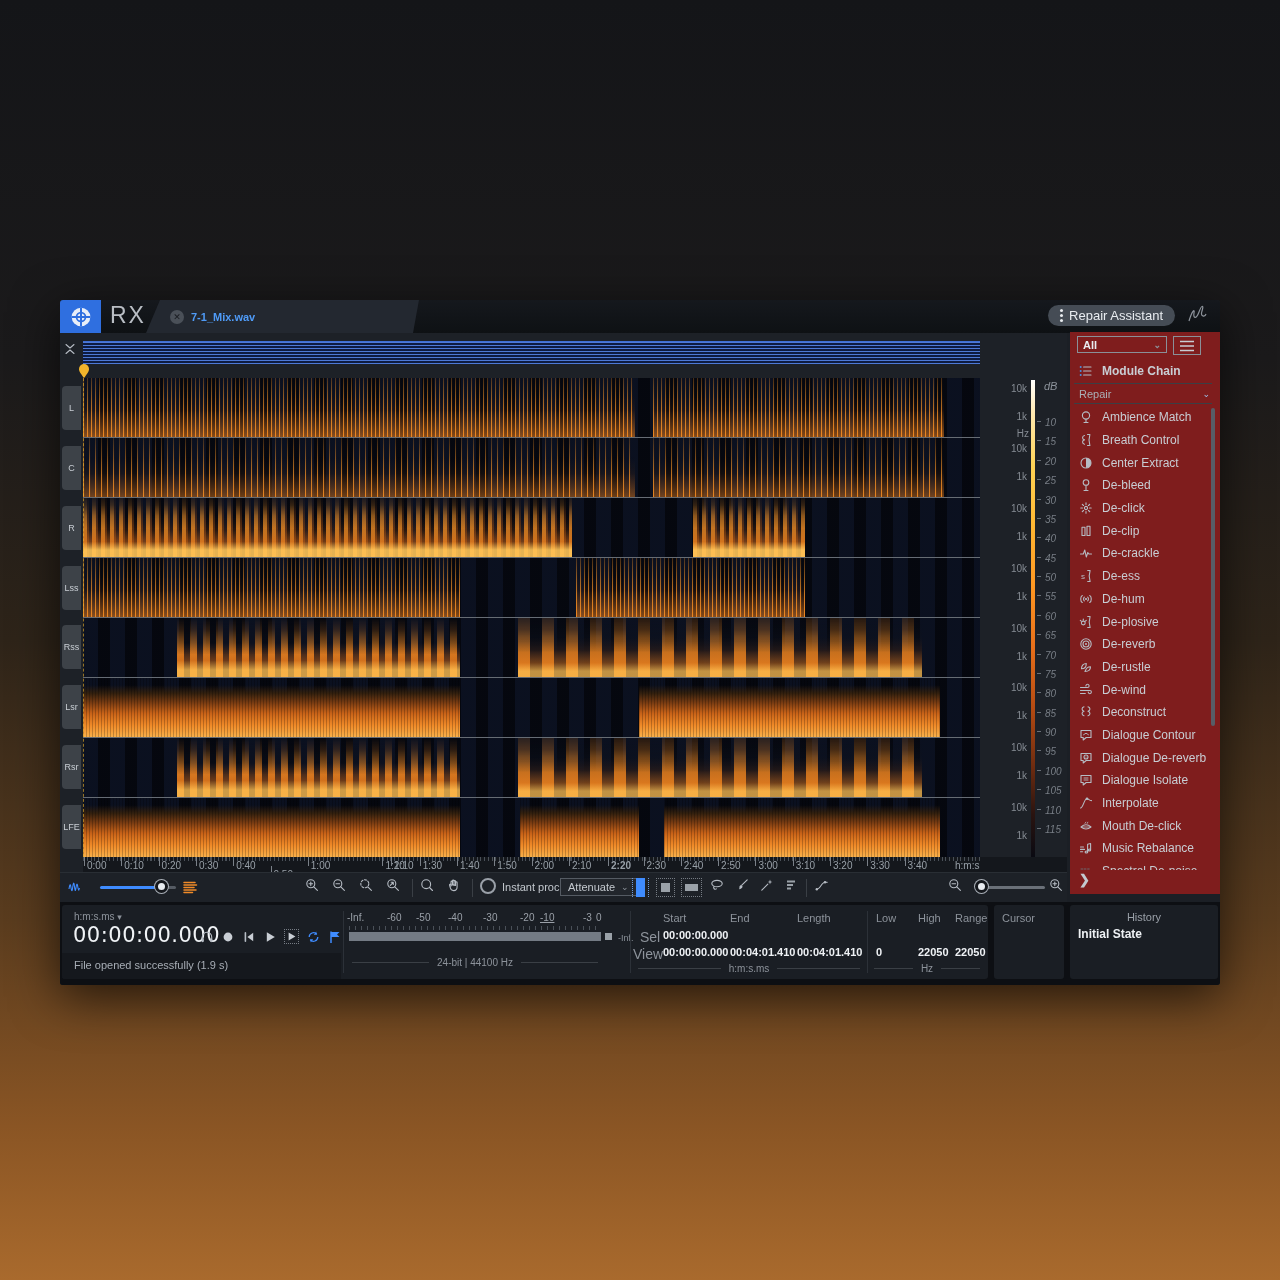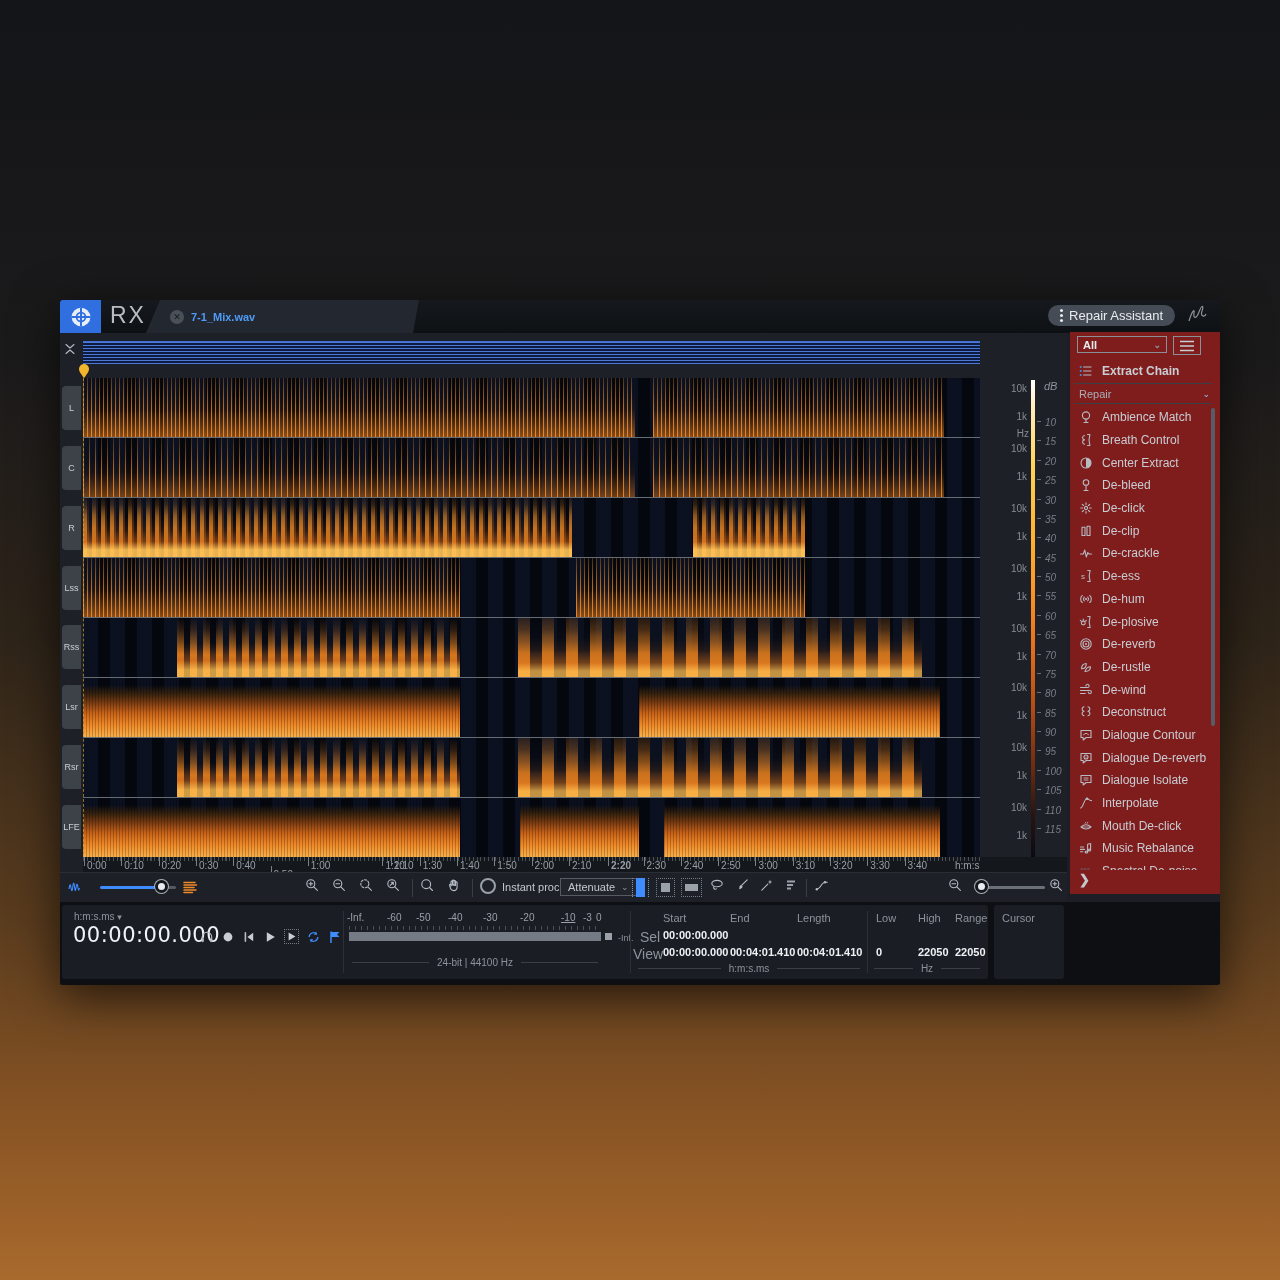--- a/index.html
+++ b/index.html
@@ -538,30 +538,33 @@
               <path d="M4.8 12.4l-.6-2.9 2.9-.4z" fill="#3f8cff" stroke="none"></path>
             </svg>
           </span>
         <span class="iconbtn">
             <svg width="14" height="14" viewBox="0 0 14 14">
               <path d="M3 1.5v11.5" stroke="#3f8cff" stroke-width="1.5"></path>
               <path d="M3 2h8.5L9 4.5 11.5 7H3z" fill="#3f8cff"></path>
             </svg>
           </span>
       </div>
+      <div class="status-strip">
+        <div class="status-text">File opened successfully (1.9 s)</div>
+      </div>
       <div class="vline" style="left:281px"></div>
 
       <div id="meter-scale">
           <span class="m-lab" style="left: 285px;">-Inf.</span>
           <span class="m-lab" style="left: 325px;">-60</span>
           <span class="m-lab" style="left: 354px;">-50</span>
           <span class="m-lab" style="left: 386px;">-40</span>
           <span class="m-lab" style="left: 421px;">-30</span>
           <span class="m-lab" style="left: 458px;">-20</span>
-          <span class="m-lab" style="left: 499px; text-decoration: underline;">-10</span>
+          <span class="m-lab" style="left: 478px; text-decoration: underline;">-10</span>
           <span class="m-lab" style="left: 521px;">-3</span>
           <span class="m-lab" style="left: 534px;">0</span>
         </div>
       <div class="m-ticks"></div>
       <div class="m-bar"></div>
       <div class="m-box"></div>
       <div class="m-inf">-Inf.</div>
       <div class="unit-row" style="left:290px;top:52px;width:246px">
           <i></i>
           <span>24-bit | 44100 Hz</span>
@@ -593,20 +596,24 @@
       <span class="val" style="left:893px;top:41px">22050</span>
       <div class="unit-row" style="left:812px;top:58px;width:106px">
           <i></i>
           <span>Hz</span>
           <i></i>
         </div>
     </div>
     <div class="card card-cursor">
       <span class="hdr" style="left:8px">Cursor</span>
     </div>
+    <div class="card card-history">
+      <div class="hist-title">History</div>
+      <div class="hist-item" id="history-item">Initial State</div>
+    </div>
 
     <div class="sidebar">
       <div class="sb-select">
         <span>All</span>
           <span class="chev">⌄</span>
       </div>
       <div class="sb-burger">
           <span class="iconbtn">
             <svg width="16" height="12" viewBox="0 0 16 12" stroke="#c8cdd3" stroke-width="1.4">
               <path d="M1 1.5h14M1 6h14M1 10.5h14"></path>
@@ -615,21 +622,21 @@
         </div>
       <div class="sb-mcrow">
         <span class="icon14">
             <svg width="14" height="14" viewBox="0 0 14 14" fill="none" stroke="#b6bcc4" stroke-width="1.1" stroke-linecap="round" stroke-linejoin="round">
               <path d="M4.6 3h7.4M4.6 7h7.4M4.6 11h7.4"></path>
               <circle cx="1.7" cy="3" r="1" fill="#4a90e0" stroke="none"></circle>
               <circle cx="1.7" cy="7" r="1" fill="#4a90e0" stroke="none"></circle>
               <circle cx="1.7" cy="11" r="1" fill="#4a90e0" stroke="none"></circle>
             </svg>
           </span>
-        <span>Extract Chain</span>
+        <span>Module Chain</span>
       </div>
       <div class="sb-div" style="top:51px"></div>
       <div class="sb-sec">
         <span>Repair</span>
           <span class="chev">⌄</span>
       </div>
       <div class="sb-div" style="top:71px"></div>
       <div class="mod-list" id="module-list">
           <div class="mod-row">
             <span class="icon14">

